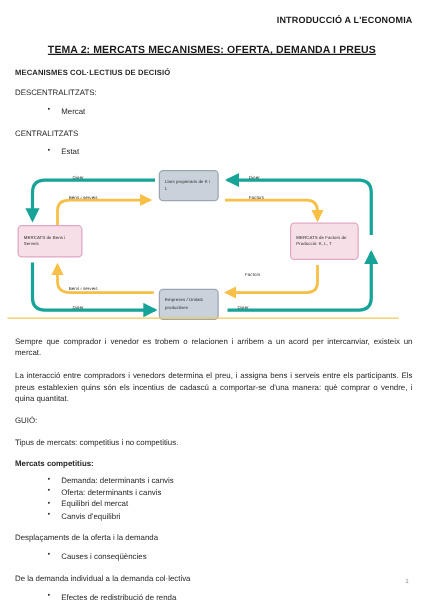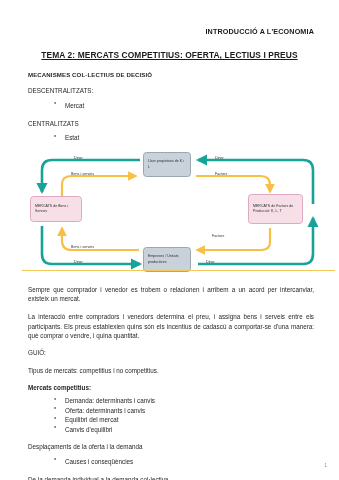--- a/index.html
+++ b/index.html
@@ -12,21 +12,21 @@
     height: 480px;
     font-family: "Liberation Sans", sans-serif;
     color: #231f20;
     position: relative;
     overflow: hidden;
   }
   .page {
     position: relative;
     width: 339px;
     height: 480px;
-    padding: 16px;
+    padding: 0;
     box-sizing: border-box;
   }
   .header {
     text-align: right;
     font-size: 7.2px;
     font-weight: bold;
     letter-spacing: 0.15px;
     padding: 11px 9px 0 0;
     color: #1a1a1a;
   }
@@ -147,21 +147,21 @@
     color: #8d8d8d;
   }
 </style>
 </head>
 <body>
 
 <div class="page">
 
   <div class="header">INTRODUCCIÓ A L'ECONOMIA</div>
 
-  <div class="title">TEMA 2: MERCATS COMPETITIUS: OFERTA, LECTIUS I PREUS</div>
+  <div class="title">TEMA 2: MERCATS MECANISMES: OFERTA, DEMANDA I PREUS</div>
 
   <div class="body-wrap">
 
     <div class="h-sub">MECANISMES COL·LECTIUS DE DECISIÓ</div>
 
     <div class="plain">DESCENTRALITZATS:</div>
     <ul class="bul">
       <li>Mercat</li>
     </ul>
 

